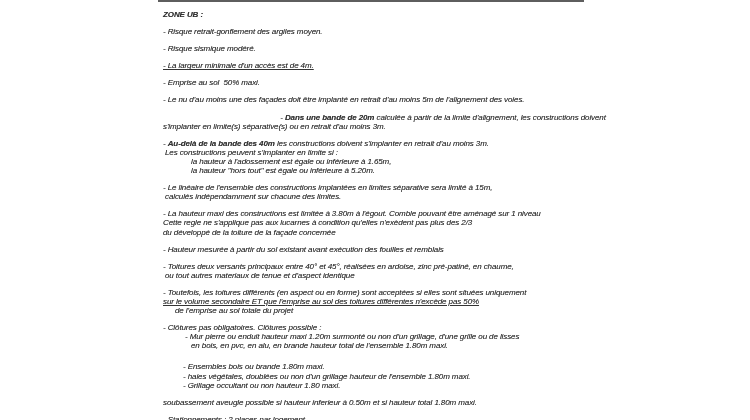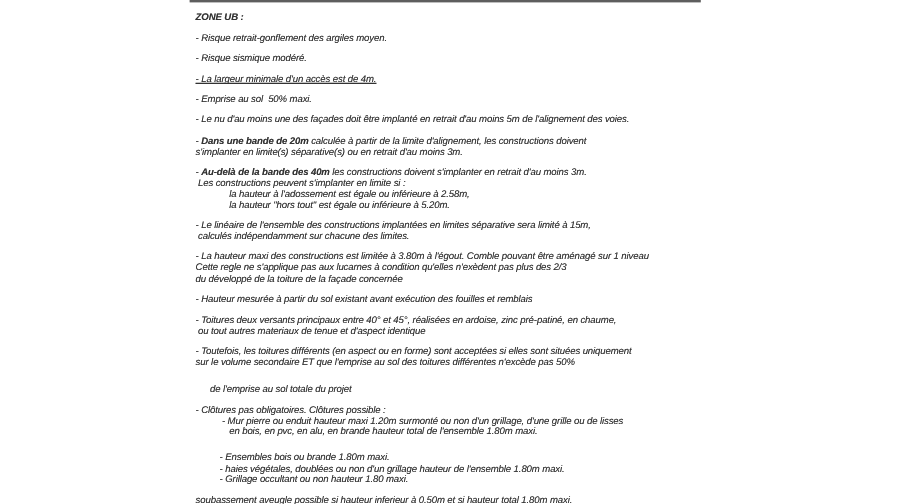--- a/index.html
+++ b/index.html
@@ -70,49 +70,49 @@
       <div class="para">
         <div class="line" style="padding-left: 0px; text-decoration: underline;"><span class="seg">- La largeur minimale d'un accès est de 4m.</span></div>
       </div>
       <div class="para">
         <div class="line" style="padding-left: 0px;"><span class="seg">- Emprise au sol  50% maxi.</span></div>
       </div>
       <div class="para">
         <div class="line" style="padding-left: 0px;"><span class="seg">- Le nu d'au moins une des façades doit être implanté en retrait d'au moins 5m de l'alignement des voies.</span></div>
       </div>
       <div class="para">
-        <div class="line" style="padding-left: 0px;"><span class="seg">- </span><span class="seg-bold">Dans une bande de 20m</span><span class="seg"> calculée à partir de la limite d'alignement, les constructions doivent</span></div>
+        <div class="line" style="padding-left: 0px; text-align: center;"><span class="seg">- </span><span class="seg-bold">Dans une bande de 20m</span><span class="seg"> calculée à partir de la limite d'alignement, les constructions doivent</span></div>
         <div class="line" style="padding-left: 0px;"><span class="seg">s'implanter en limite(s) séparative(s) ou en retrait d'au moins 3m.</span></div>
       </div>
       <div class="para">
         <div class="line" style="padding-left: 0px;"><span class="seg">- </span><span class="seg-bold">Au-delà de la bande des 40m</span><span class="seg"> les constructions doivent s'implanter en retrait d'au moins 3m.</span></div>
         <div class="line" style="padding-left: 2px;"><span class="seg">Les constructions peuvent s'implanter en limite si :</span></div>
-        <div class="line" style="padding-left: 28px;"><span class="seg">la hauteur à l'adossement est égale ou inférieure à 2.58m,</span></div>
+        <div class="line" style="padding-left: 28px;"><span class="seg">la hauteur à l'adossement est égale ou inférieure à 1.65m,</span></div>
         <div class="line" style="padding-left: 28px;"><span class="seg">la hauteur "hors tout" est égale ou inférieure à 5.20m.</span></div>
       </div>
       <div class="para">
         <div class="line" style="padding-left: 0px;"><span class="seg">- Le linéaire de l'ensemble des constructions implantées en limites séparative sera limité à 15m,</span></div>
         <div class="line" style="padding-left: 2px;"><span class="seg">calculés indépendamment sur chacune des limites.</span></div>
       </div>
       <div class="para">
         <div class="line" style="padding-left: 0px;"><span class="seg">- La hauteur maxi des constructions est limitée à 3.80m à l'égout. Comble pouvant être aménagé sur 1 niveau</span></div>
         <div class="line" style="padding-left: 0px;"><span class="seg">Cette regle ne s'applique pas aux lucarnes à condition qu'elles n'exèdent pas plus des 2/3</span></div>
         <div class="line" style="padding-left: 0px;"><span class="seg">du développé de la toiture de la façade concernée</span></div>
       </div>
       <div class="para">
         <div class="line" style="padding-left: 0px;"><span class="seg">- Hauteur mesurée à partir du sol existant avant exécution des fouilles et remblais</span></div>
       </div>
       <div class="para">
         <div class="line" style="padding-left: 0px;"><span class="seg">- Toitures deux versants principaux entre 40° et 45°, réalisées en ardoise, zinc pré-patiné, en chaume,</span></div>
         <div class="line" style="padding-left: 2px;"><span class="seg">ou tout autres materiaux de tenue et d'aspect identique</span></div>
       </div>
       <div class="para">
         <div class="line" style="padding-left: 0px;"><span class="seg">- Toutefois, les toitures différents (en aspect ou en forme) sont acceptées si elles sont situées uniquement</span></div>
-        <div class="line" style="padding-left: 0px;"><span class="seg">sur le volume secondaire ET que l'emprise au sol des toitures différentes n'excède pas 50%</span></div>
-        <div class="line" style="padding-left: 12px; margin-top: 14px;"><span class="seg">de l'emprise au sol totale du projet</span></div>
+        <div class="line" style="padding-left: 0px; text-decoration: underline;"><span class="seg">sur le volume secondaire ET que l'emprise au sol des toitures différentes n'excède pas 50%</span></div>
+        <div class="line" style="padding-left: 12px;"><span class="seg">de l'emprise au sol totale du projet</span></div>
       </div>
       <div class="para">
         <div class="line" style="padding-left: 0px;"><span class="seg">- Clôtures pas obligatoires. Clôtures possible :</span></div>
         <div class="line" style="padding-left: 22px;"><span class="seg">- Mur pierre ou enduit hauteur maxi 1.20m surmonté ou non d'un grillage, d'une grille ou de lisses</span></div>
         <div class="line" style="padding-left: 28px;"><span class="seg">en bois, en pvc, en alu, en brande hauteur total de l'ensemble 1.80m maxi.</span></div>
         <div class="line" style="padding-left: 20px; margin-top: 12px;"><span class="seg">- Ensembles bois ou brande 1.80m maxi.</span></div>
         <div class="line" style="padding-left: 20px;"><span class="seg">- haies végétales, doublées ou non d'un grillage hauteur de l'ensemble 1.80m maxi.</span></div>
         <div class="line" style="padding-left: 20px;"><span class="seg">- Grillage occultant ou non hauteur 1.80 maxi.</span></div>
       </div>
       <div class="para">

